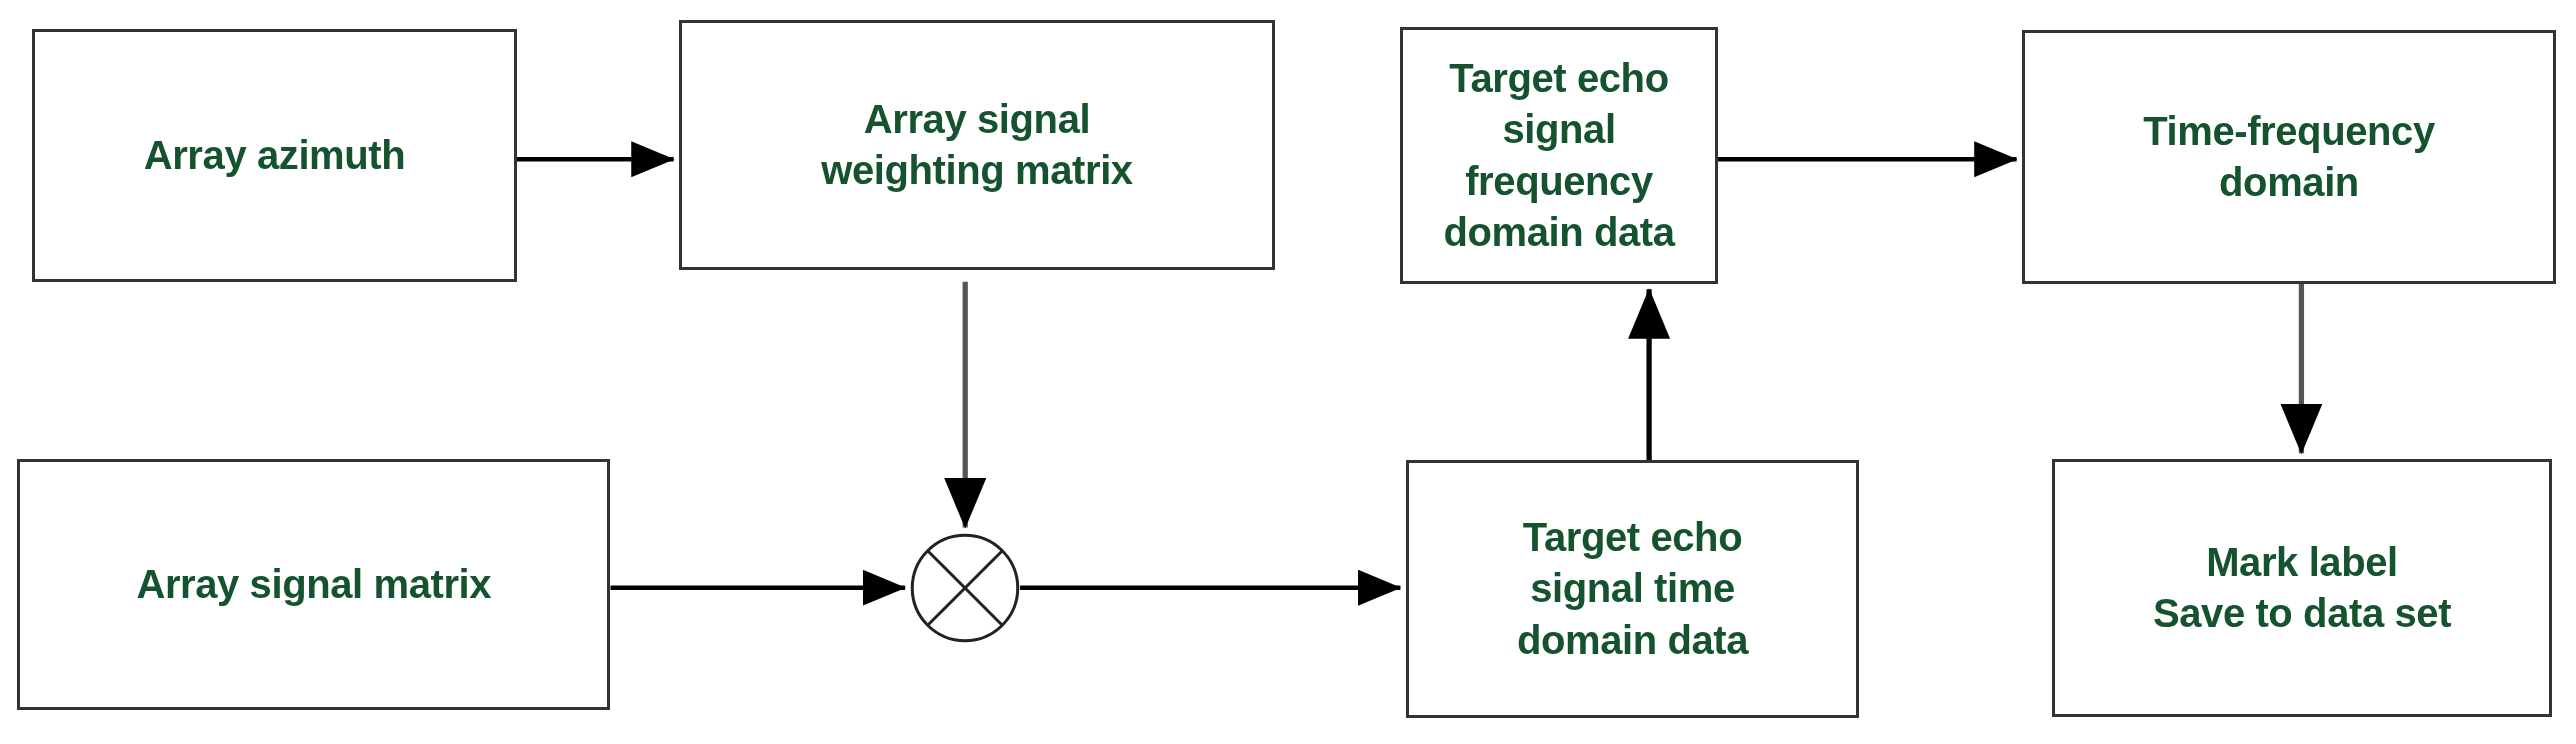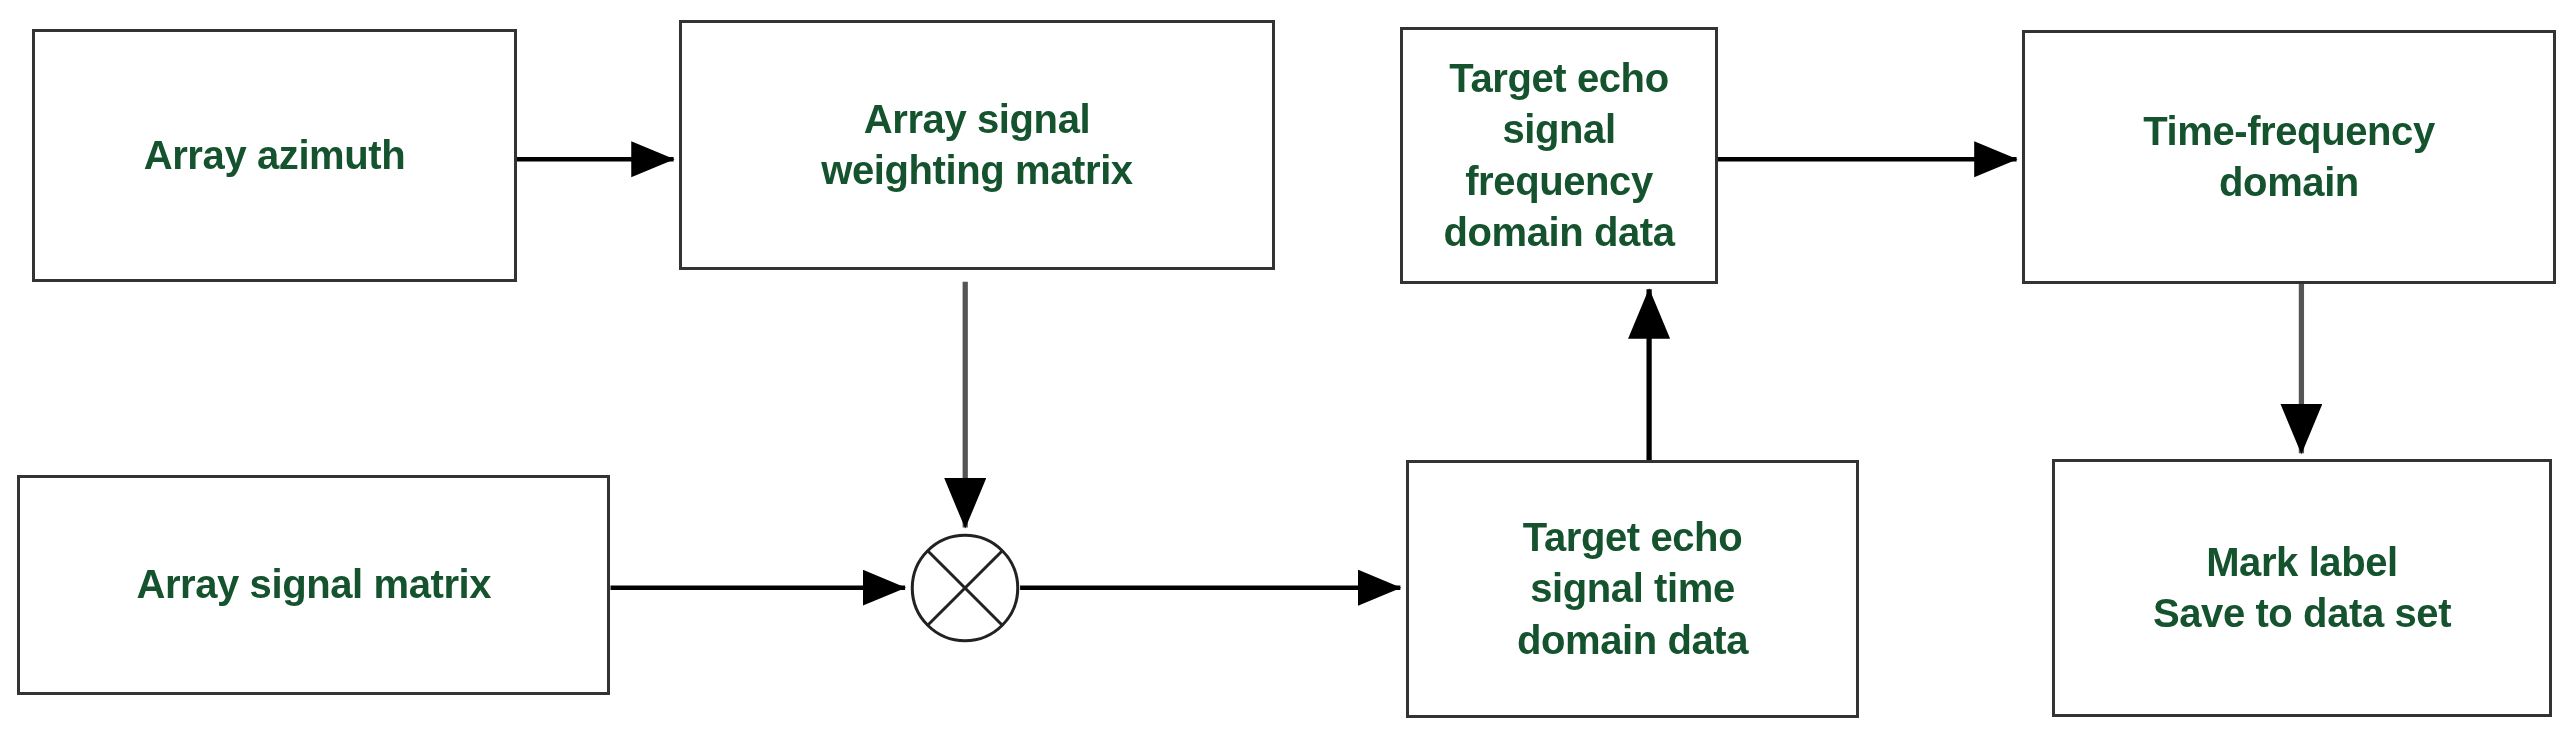--- a/index.html
+++ b/index.html
@@ -108,21 +108,21 @@
     <span class="node-label">Target echo
 signal frequency
 domain data</span>
   </div>
 
   <div class="node" style="left:2022px; top:30px; width:534px; height:254px;">
     <span class="node-label">Time-frequency
 domain</span>
   </div>
 
-  <div class="node" style="left:17.3px; top:459px; width:593px; height:220px;margin-top:16px;">
+  <div class="node" style="left:17.3px; top:459px; width:593px; height:251px;">
     <span class="node-label">Array signal matrix</span>
   </div>
 
   <div class="op-node" style="left:910px; top:533px; width:110px; height:110px;">
     <svg width="110" height="110" viewBox="0 0 146 146" xmlns="http://www.w3.org/2000/svg">
       <circle cx="73" cy="73" r="70" fill="#ffffff" stroke="#222222" stroke-width="4"></circle>
       <line x1="23.5" y1="23.5" x2="122.5" y2="122.5" stroke="#222222" stroke-width="4"></line>
       <line x1="122.5" y1="23.5" x2="23.5" y2="122.5" stroke="#222222" stroke-width="4"></line>
     </svg>
   </div>

